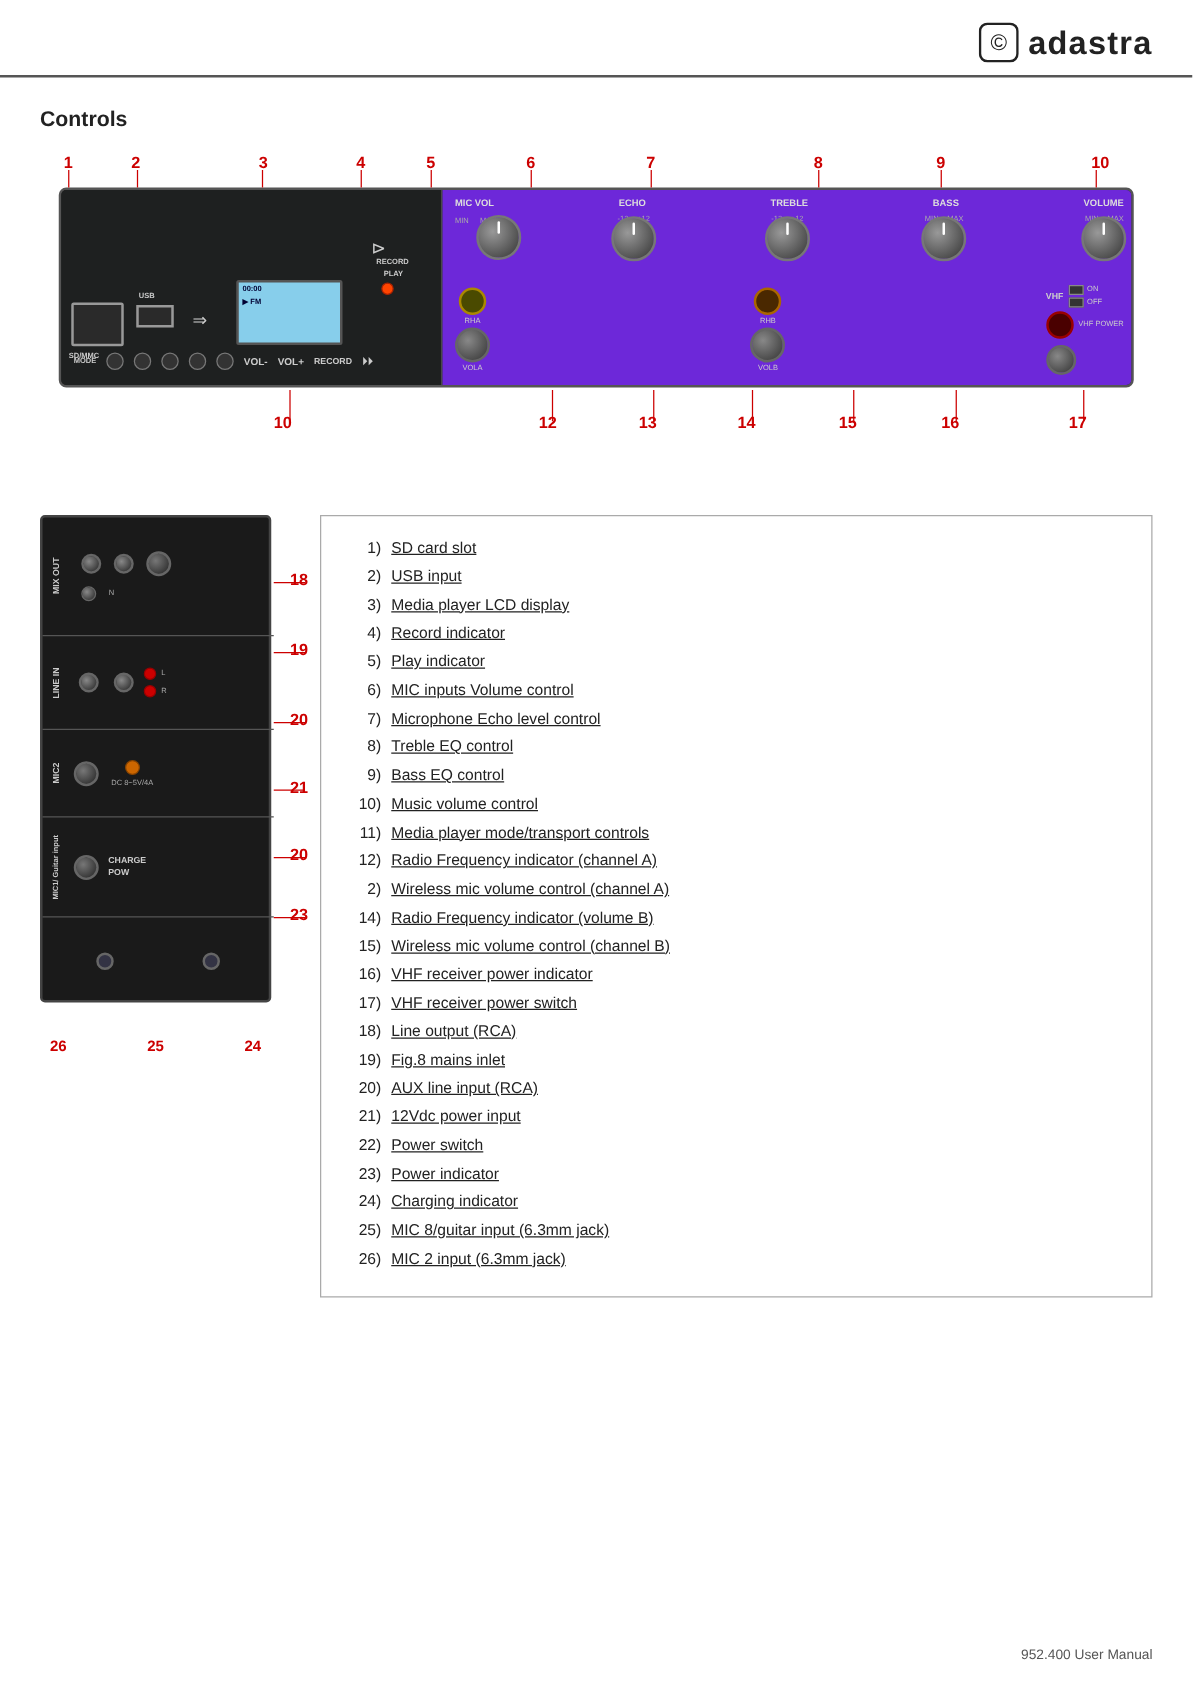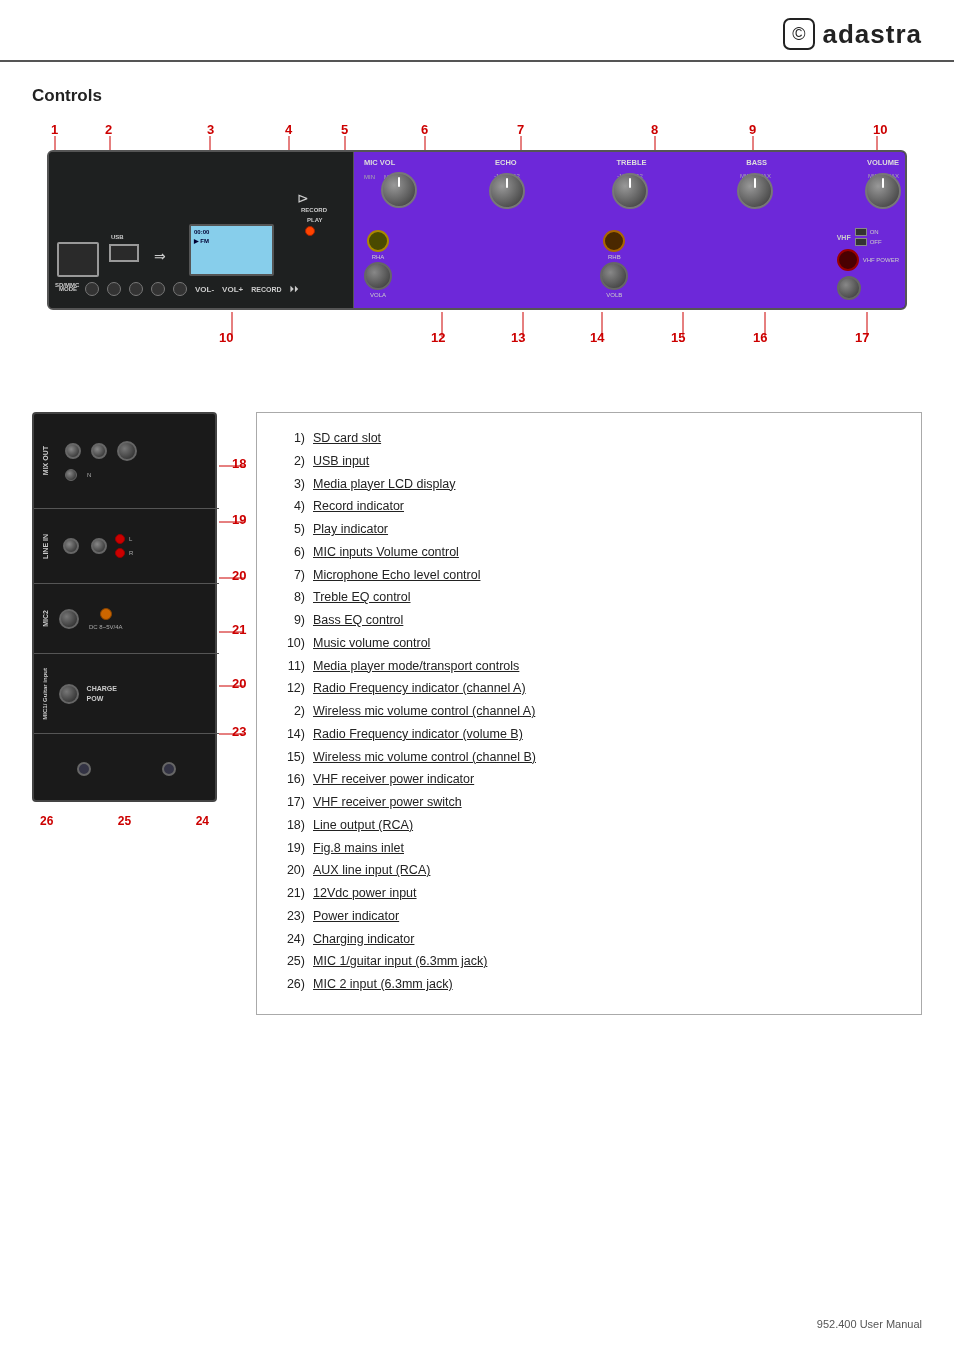--- a/index.html
+++ b/index.html
@@ -497,21 +497,21 @@
         </svg>
       </div>
 
       <span style="position:absolute;top:44px;left:200px;font-size:13px;font-weight:bold;color:#cc0000;">18</span>
       <span style="position:absolute;top:100px;left:200px;font-size:13px;font-weight:bold;color:#cc0000;">19</span>
       <span style="position:absolute;top:156px;left:200px;font-size:13px;font-weight:bold;color:#cc0000;">20</span>
       <span style="position:absolute;top:210px;left:200px;font-size:13px;font-weight:bold;color:#cc0000;">21</span>
       <span style="position:absolute;top:264px;left:200px;font-size:13px;font-weight:bold;color:#cc0000;">20</span>
       <span style="position:absolute;top:312px;left:200px;font-size:13px;font-weight:bold;color:#cc0000;">23</span>
 
-      <div class="sp-bottom-nums" style="width:185px;margin-top:8px;">
+      <div class="sp-bottom-nums" style="width:185px;margin-top:24px;">
         <span>26</span>
         <span>25</span>
         <span>24</span>
       </div>
     </div>
 
     <div class="numbered-list">
       <div id="list-container">
           <div class="list-item">
             <span class="list-num">1)</span>
@@ -591,30 +591,34 @@
           </div>
           <div class="list-item">
             <span class="list-num">20)</span>
             <span class="list-text">AUX line input (RCA)</span>
           </div>
           <div class="list-item">
             <span class="list-num">21)</span>
             <span class="list-text">12Vdc power input</span>
           </div>
           <div class="list-item">
+            <span class="list-num">22)</span>
+            <span class="list-text">Power switch</span>
+          </div>
+          <div class="list-item">
             <span class="list-num">23)</span>
             <span class="list-text">Power indicator</span>
           </div>
           <div class="list-item">
             <span class="list-num">24)</span>
             <span class="list-text">Charging indicator</span>
           </div>
           <div class="list-item">
             <span class="list-num">25)</span>
-            <span class="list-text">MIC 1/guitar input (6.3mm jack)</span>
+            <span class="list-text">MIC 8/guitar input (6.3mm jack)</span>
           </div>
           <div class="list-item">
             <span class="list-num">26)</span>
             <span class="list-text">MIC 2 input (6.3mm jack)</span>
           </div>
         </div>
     </div>
 
   </div>
 

